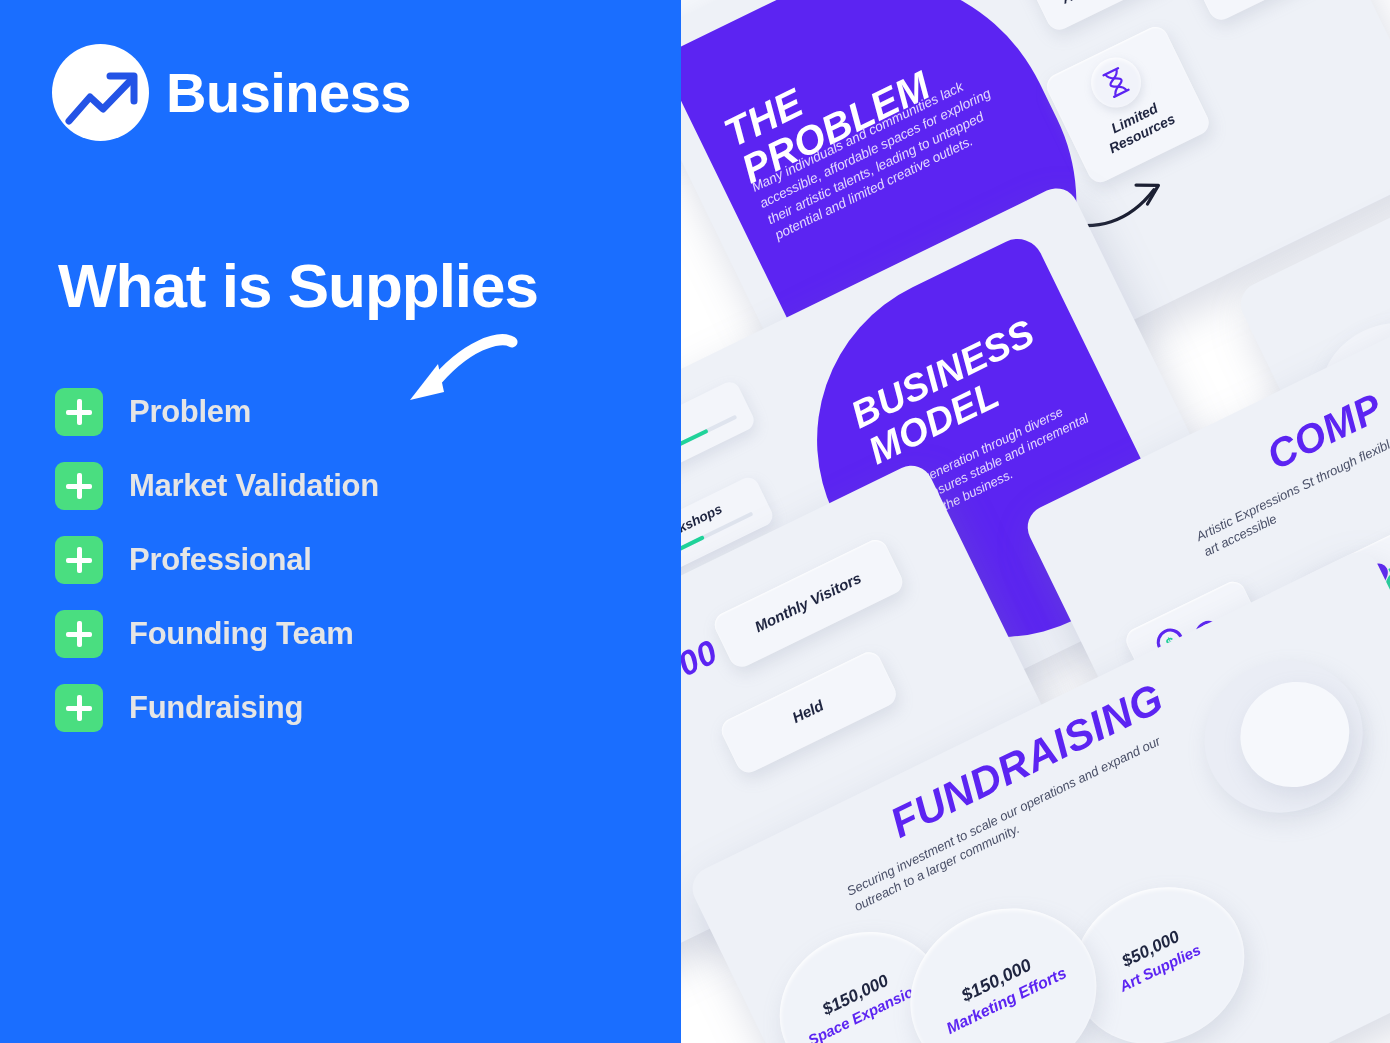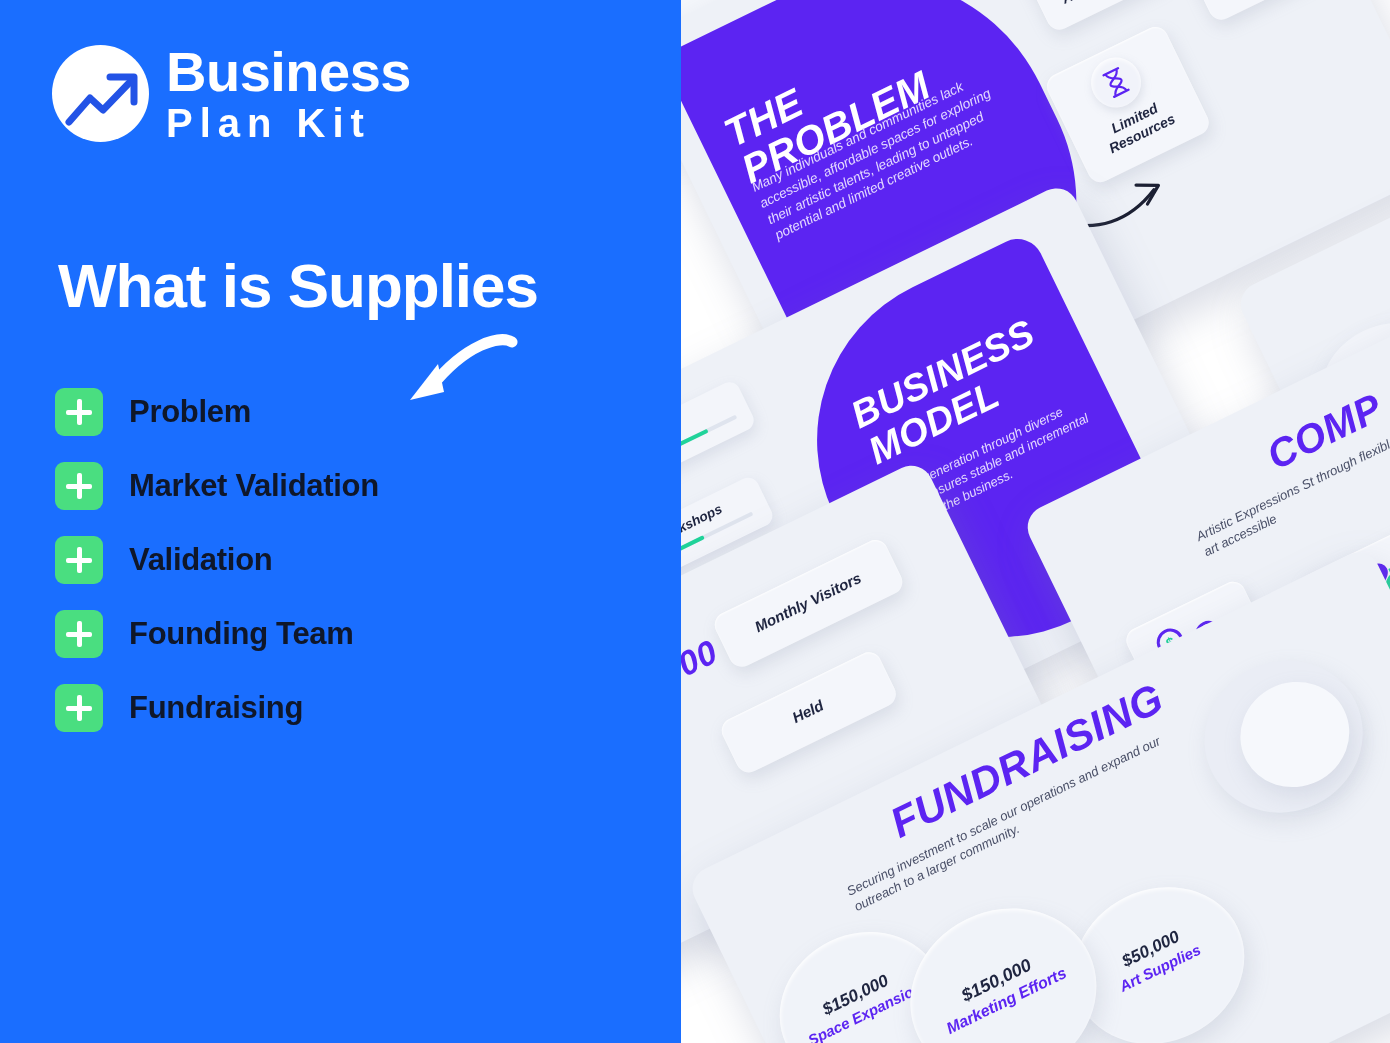--- a/index.html
+++ b/index.html
@@ -54,21 +54,21 @@
   .plus-badge {
     width:48px; height:48px; border-radius:9px;
     background:#4ade80; flex:none; position:relative;
   }
   .plus-badge::before, .plus-badge::after {
     content:""; position:absolute; background:#ffffff; border-radius:2px;
   }
   .plus-badge::before { left:11px; top:21.5px; width:26px; height:5.5px; }
   .plus-badge::after  { top:11px; left:21.5px; height:26px; width:5.5px; }
   .feature-label {
-    color:#0f172a; font-size:31px; font-weight:bold; letter-spacing:-0.3px;
+    color:#e5e5e5; font-size:31px; font-weight:bold; letter-spacing:-0.3px;
     white-space:nowrap;
   }
 
   
   #showcase {
     position:absolute; left:681px; top:0;
     width:709px; height:1043px;
     background:#ffffff; overflow:hidden;
   }
   #showcase-inner { position:absolute; left:0; top:0; width:709px; height:1043px; }
@@ -156,21 +156,20 @@
 
   <div id="logo-block">
     <div id="logo-mark">
       <svg width="97" height="97" viewBox="0 0 97 97">
         <polyline points="17,77 38,53 51,65 79,36" fill="none" stroke="#2353e6" stroke-width="7" stroke-linecap="round" stroke-linejoin="round"></polyline>
         <polyline points="58,32 82,32 82,57" fill="none" stroke="#2353e6" stroke-width="7" stroke-linecap="round" stroke-linejoin="round"></polyline>
       </svg>
     </div>
     <div id="logo-words">
       <span id="logo-line1">Business</span>
-      <span id="logo-line2">Plan Kit</span>
     </div>
   </div>
 
   <h1 id="headline">What is Supplies</h1>
 
   <div id="curve-arrow">
     <svg width="130" height="80" viewBox="0 0 130 80">
       <path d="M124 12 C 112 5, 78 14, 44 56" fill="none" stroke="#ffffff" stroke-width="11" stroke-linecap="round"></path>
       <path d="M22 70 L 50 34 L 56 62 Z" fill="#ffffff"></path>
     </svg>
@@ -180,21 +179,21 @@
     <div class="feature-row">
       <span class="plus-badge"></span>
       <span class="feature-label">Problem</span>
     </div>
     <div class="feature-row">
       <span class="plus-badge"></span>
       <span class="feature-label">Market Validation</span>
     </div>
     <div class="feature-row">
       <span class="plus-badge"></span>
-      <span class="feature-label">Validation</span>
+      <span class="feature-label">Professional</span>
     </div>
     <div class="feature-row">
       <span class="plus-badge"></span>
       <span class="feature-label">Founding Team</span>
     </div>
     <div class="feature-row">
       <span class="plus-badge"></span>
       <span class="feature-label">Fundraising</span>
     </div>
   </div>

